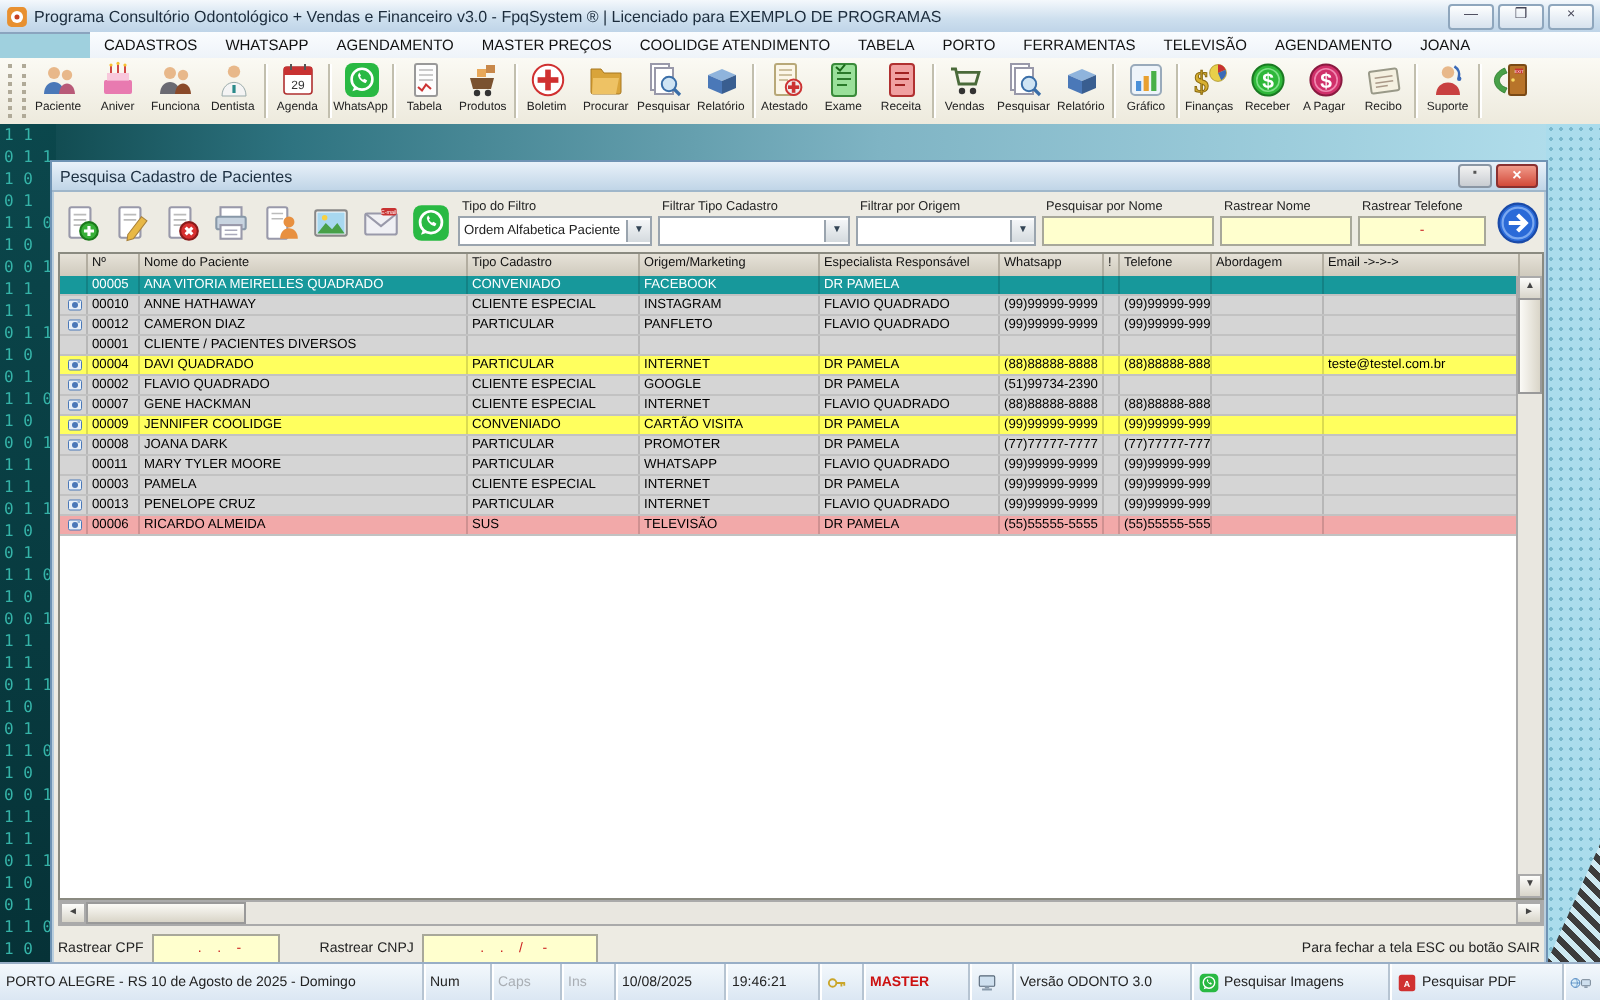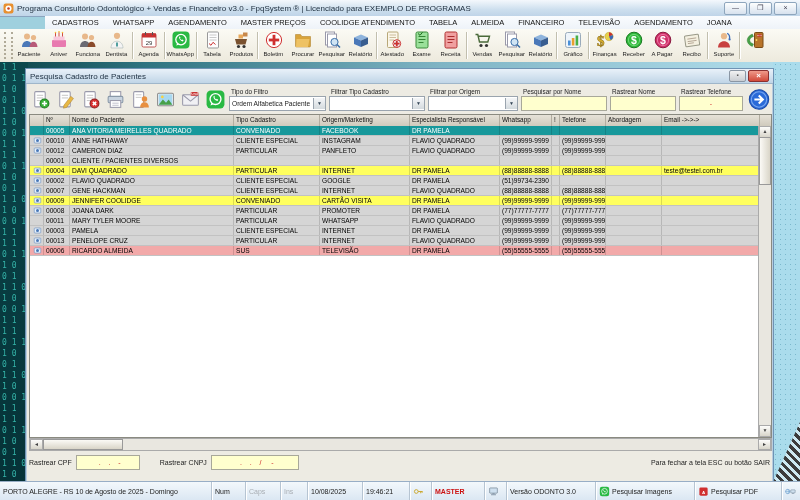--- a/index.html
+++ b/index.html
@@ -26,21 +26,21 @@
   .tb-sep{width:1px;background:#c2bfae;margin:3px 1px;box-shadow:1px 0 0 #fff;}
   .icon svg{width:100%;height:100%;display:block;}
 
   
   .client{position:absolute;left:0;top:62px;right:0;bottom:18px;background:linear-gradient(90deg,#0b4347,#2e7380 18%,#7fb4c4 55%,#b4e0ee);}
   .wall-left{position:absolute;left:0;top:0;width:26px;bottom:0;background:linear-gradient(180deg,#0b474c,#063237);color:#35b3a8;font-family:"DejaVu Sans Mono",monospace;font-size:8px;line-height:11px;overflow:hidden;white-space:pre;padding-left:2px;}
   .wall-right{position:absolute;right:0;top:0;width:27px;bottom:0;background-color:#aadcec;background-image:radial-gradient(#7ab8cc .9px,transparent .9px);background-size:5px 5px;}
   .wall-right .hatch{position:absolute;right:0;bottom:0;width:27px;height:60px;background:repeating-linear-gradient(45deg,#3c3c3c 0 3px,#cde9f2 3px 6px);clip-path:polygon(100% 0,100% 100%,0 100%);}
 
   
-  .dialog{position:absolute;left:25px;top:6px;width:747px;height:414px;background:#edebe3;border:1px solid #6f93b4;box-shadow:0 0 0 1px #b9cede inset;}
+  .dialog{position:absolute;left:25px;top:18px;width:747px;height:414px;background:#edebe3;border:1px solid #6f93b4;box-shadow:0 0 0 1px #b9cede inset;}
   .dlg-title{height:14px;background:linear-gradient(#e9f1f9,#c0d5e7);border-bottom:1px solid #9fb6ca;display:flex;align-items:center;font-size:8px;color:#1d2f41;padding:0 4px;}
   .dlg-title .t{flex:1;white-space:nowrap;}
   .dlg-pin{width:15px;height:10px;border:1px solid #8a96a4;border-radius:2px;background:linear-gradient(#f2f2f2,#c9cdd2);margin-right:2px;font-size:6px;text-align:center;line-height:9px;color:#555;}
   .dlg-close{width:19px;height:10px;border:1px solid #8a3030;border-radius:2px;background:linear-gradient(#f09a8a,#d24a3a);color:#fff;font-size:8px;line-height:9px;text-align:center;font-weight:bold;}
 
   .dlg-toolbar{height:29px;display:flex;align-items:center;padding:1px 3px 0 3px;gap:3px;}
   .dtool{width:23px;height:23px;display:flex;align-items:center;justify-content:center;}
   .dtool .icon{width:21px;height:21px;}
   .fgroup{display:flex;flex-direction:column;font-size:6.4px;color:#222;gap:1px;}
   .fgroup .flabel{white-space:nowrap;padding-left:2px;}
@@ -103,22 +103,22 @@
     </span>
   </div>
 
   <div class="menubar" id="menubar">
       <div class="menu-item">CADASTROS</div>
       <div class="menu-item">WHATSAPP</div>
       <div class="menu-item">AGENDAMENTO</div>
       <div class="menu-item">MASTER PREÇOS</div>
       <div class="menu-item">COOLIDGE ATENDIMENTO</div>
       <div class="menu-item">TABELA</div>
-      <div class="menu-item">ALMEIDA</div>
-      <div class="menu-item">FINANCEIRO</div>
+      <div class="menu-item">PORTO</div>
+      <div class="menu-item">FERRAMENTAS</div>
       <div class="menu-item">TELEVISÃO</div>
       <div class="menu-item">AGENDAMENTO</div>
       <div class="menu-item">JOANA</div>
     </div>
 
   <div class="toolbar" id="toolbar">
       <div class="grip"></div>
       <div class="tb-btn">
         <span class="icon">
           <svg viewBox="0 0 20 20">

